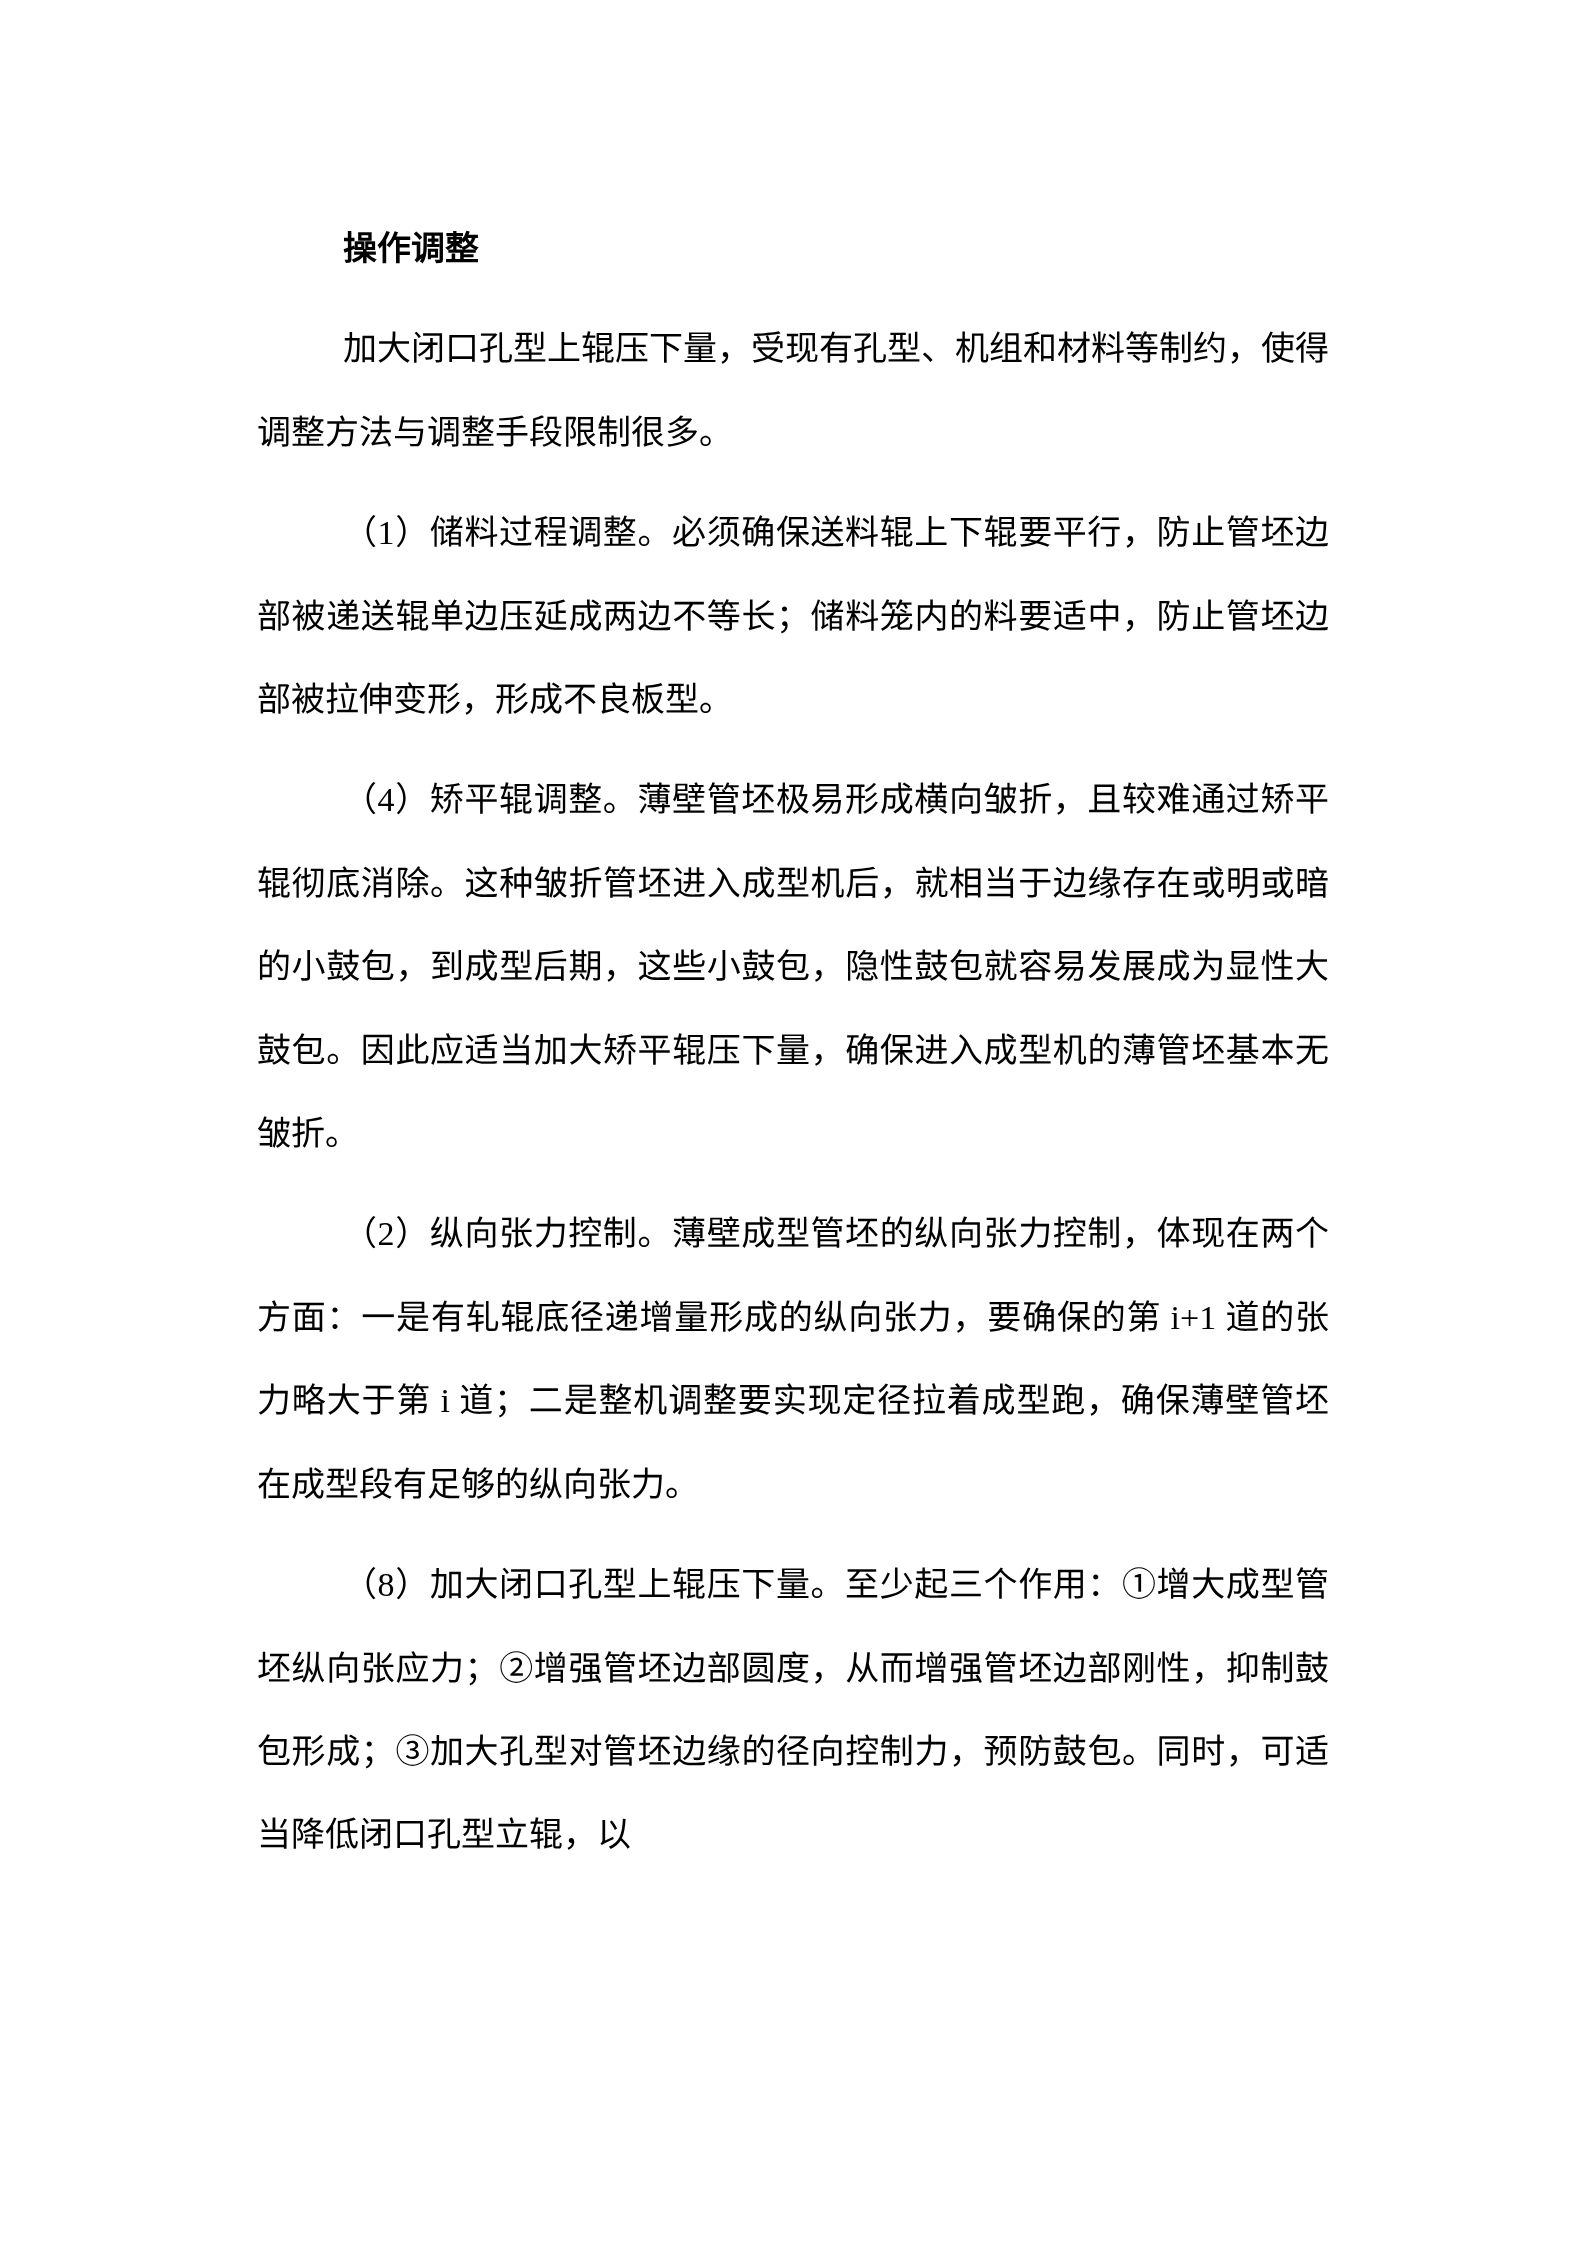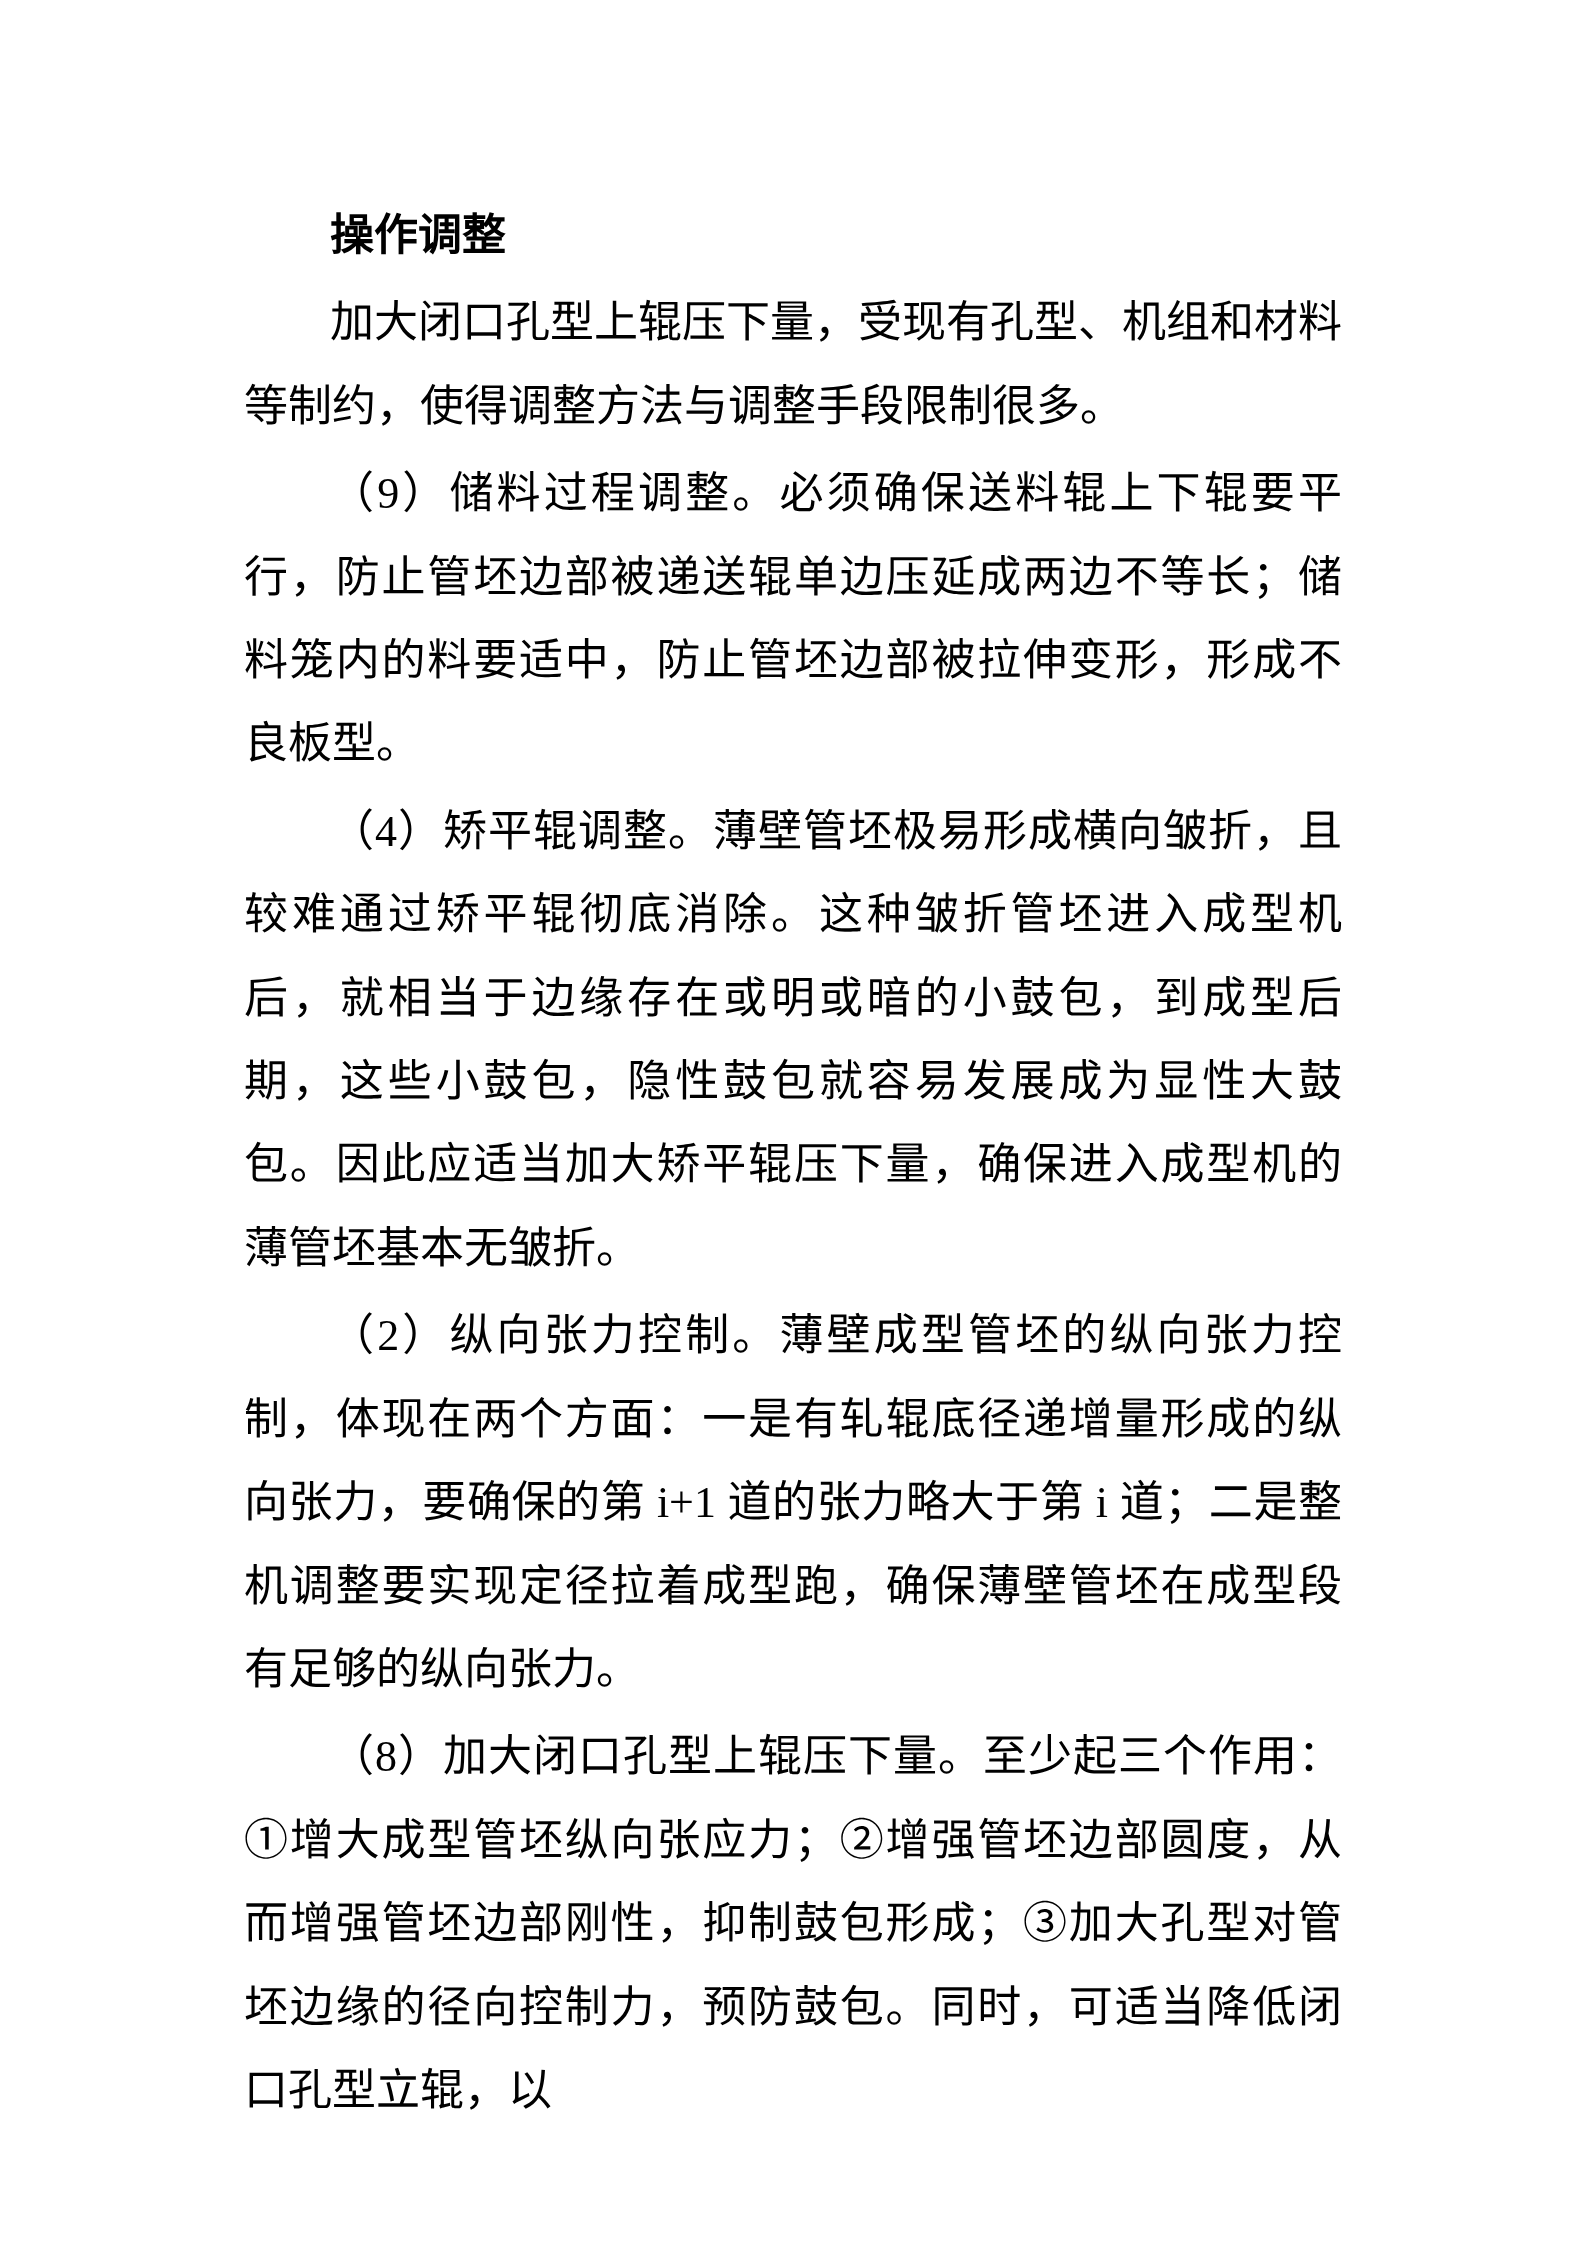--- a/index.html
+++ b/index.html
@@ -21,36 +21,36 @@
     width: 1106px;
     color: #000000;
     font-family: "Liberation Serif", "DejaVu Serif", serif;
     font-size: 42px;
     line-height: 83.4px;
     text-align: justify;
     text-justify: inter-ideograph;
   }
   .content h2,
   .content p {
-    margin: 4px;
+    margin: 17px;
     padding: 0;
-    font-size: 44px;
+    font-size: 34px;
     line-height: 83.4px;
     text-indent: 86px;
     font-weight: normal;
   }
   .content h2.heading {
     font-weight: bold;
   }
 </style>
 </head>
 <body>
 
 <div class="page">
   <div class="content">
     <h2 class="heading">操作调整</h2>
     <p>加大闭口孔型上辊压下量，受现有孔型、机组和材料等制约，使得调整方法与调整手段限制很多。</p>
-    <p>（9）储料过程调整。必须确保送料辊上下辊要平行，防止管坯边部被递送辊单边压延成两边不等长；储料笼内的料要适中，防止管坯边部被拉伸变形，形成不良板型。</p>
+    <p>（1）储料过程调整。必须确保送料辊上下辊要平行，防止管坯边部被递送辊单边压延成两边不等长；储料笼内的料要适中，防止管坯边部被拉伸变形，形成不良板型。</p>
     <p>（4）矫平辊调整。薄壁管坯极易形成横向皱折，且较难通过矫平辊彻底消除。这种皱折管坯进入成型机后，就相当于边缘存在或明或暗的小鼓包，到成型后期，这些小鼓包，隐性鼓包就容易发展成为显性大鼓包。因此应适当加大矫平辊压下量，确保进入成型机的薄管坯基本无皱折。</p>
     <p>（2）纵向张力控制。薄壁成型管坯的纵向张力控制，体现在两个方面：一是有轧辊底径递增量形成的纵向张力，要确保的第 i+1 道的张力略大于第 i 道；二是整机调整要实现定径拉着成型跑，确保薄壁管坯在成型段有足够的纵向张力。</p>
     <p>（8）加大闭口孔型上辊压下量。至少起三个作用：①增大成型管坯纵向张应力；②增强管坯边部圆度，从而增强管坯边部刚性，抑制鼓包形成；③加大孔型对管坯边缘的径向控制力，预防鼓包。同时，可适当降低闭口孔型立辊，以</p>
   </div>
 </div>
 
 </body></html>

